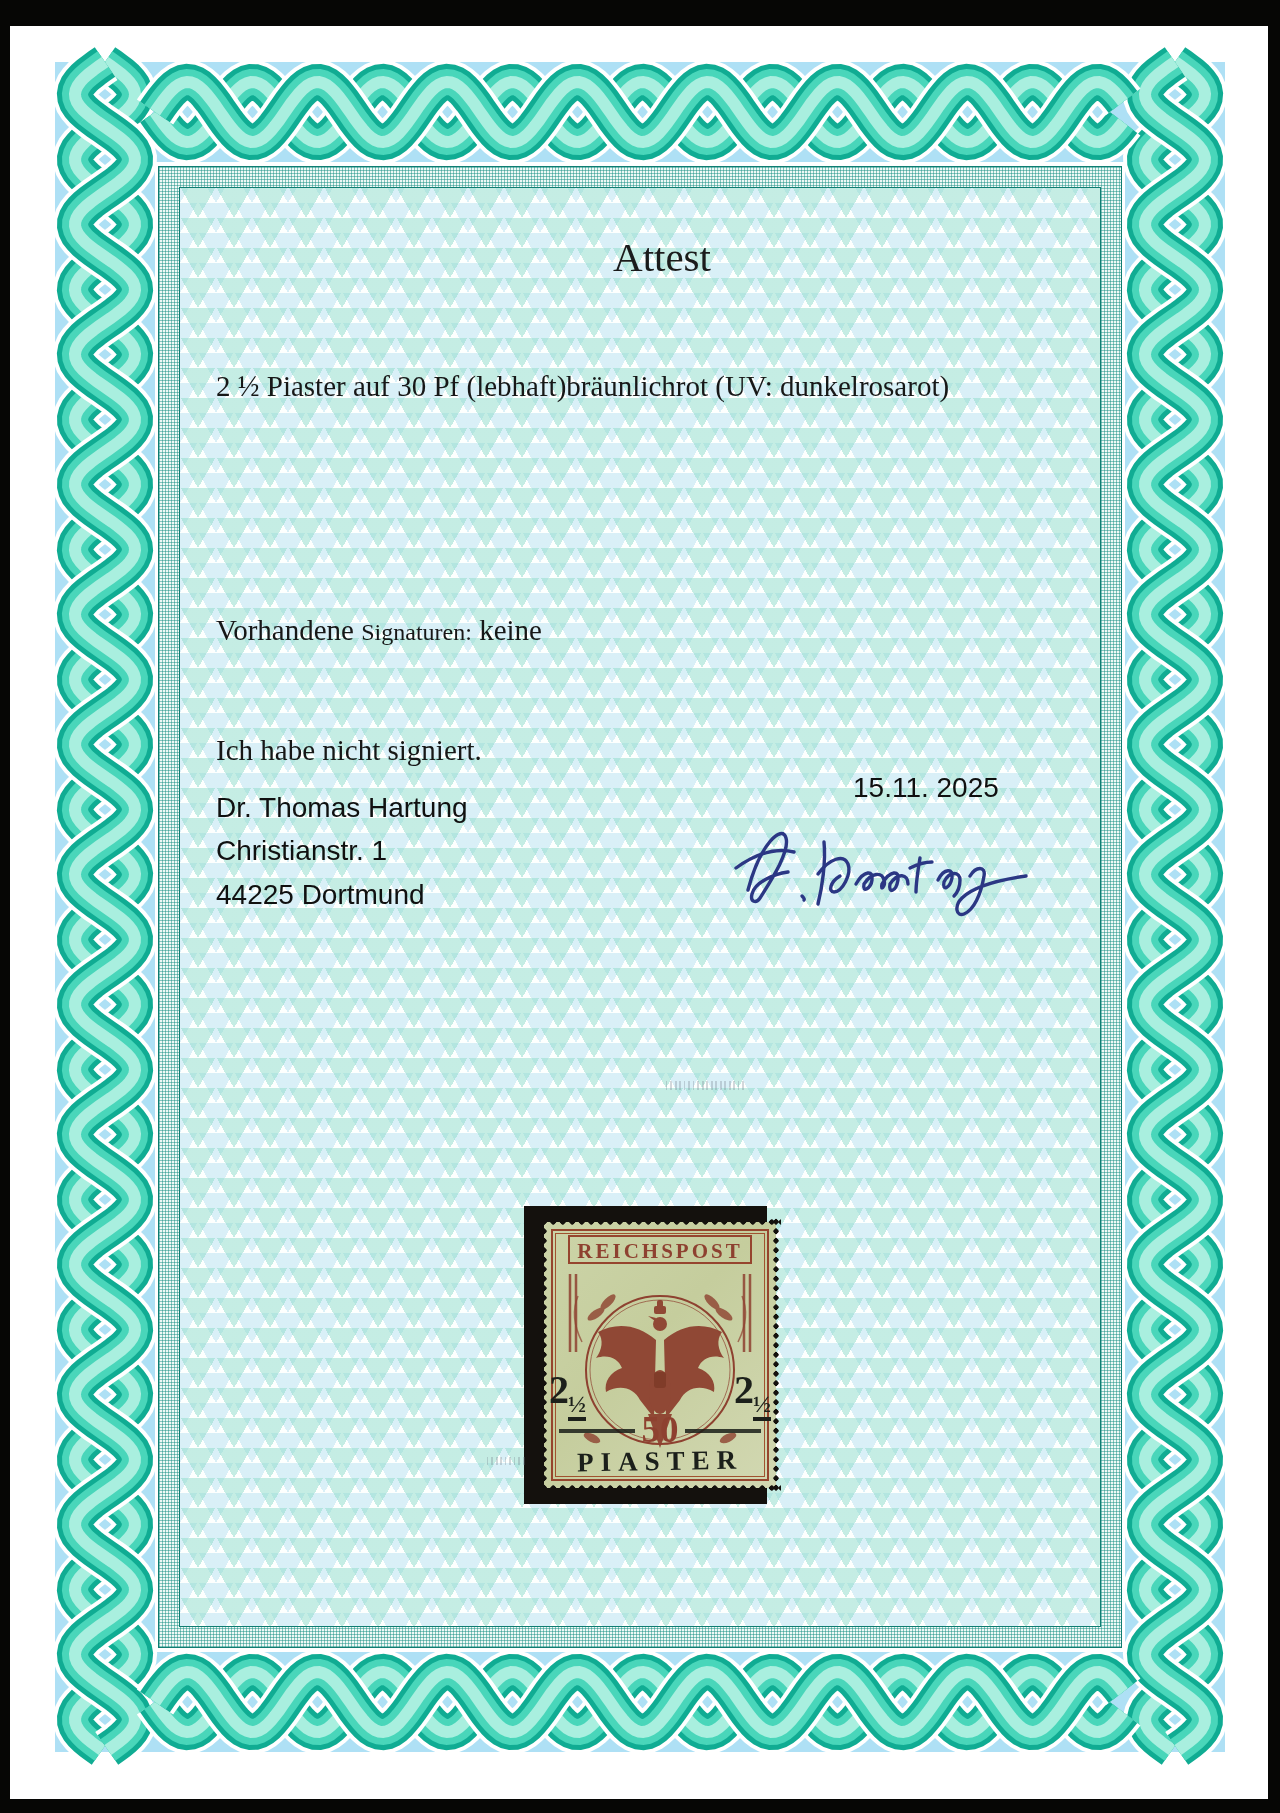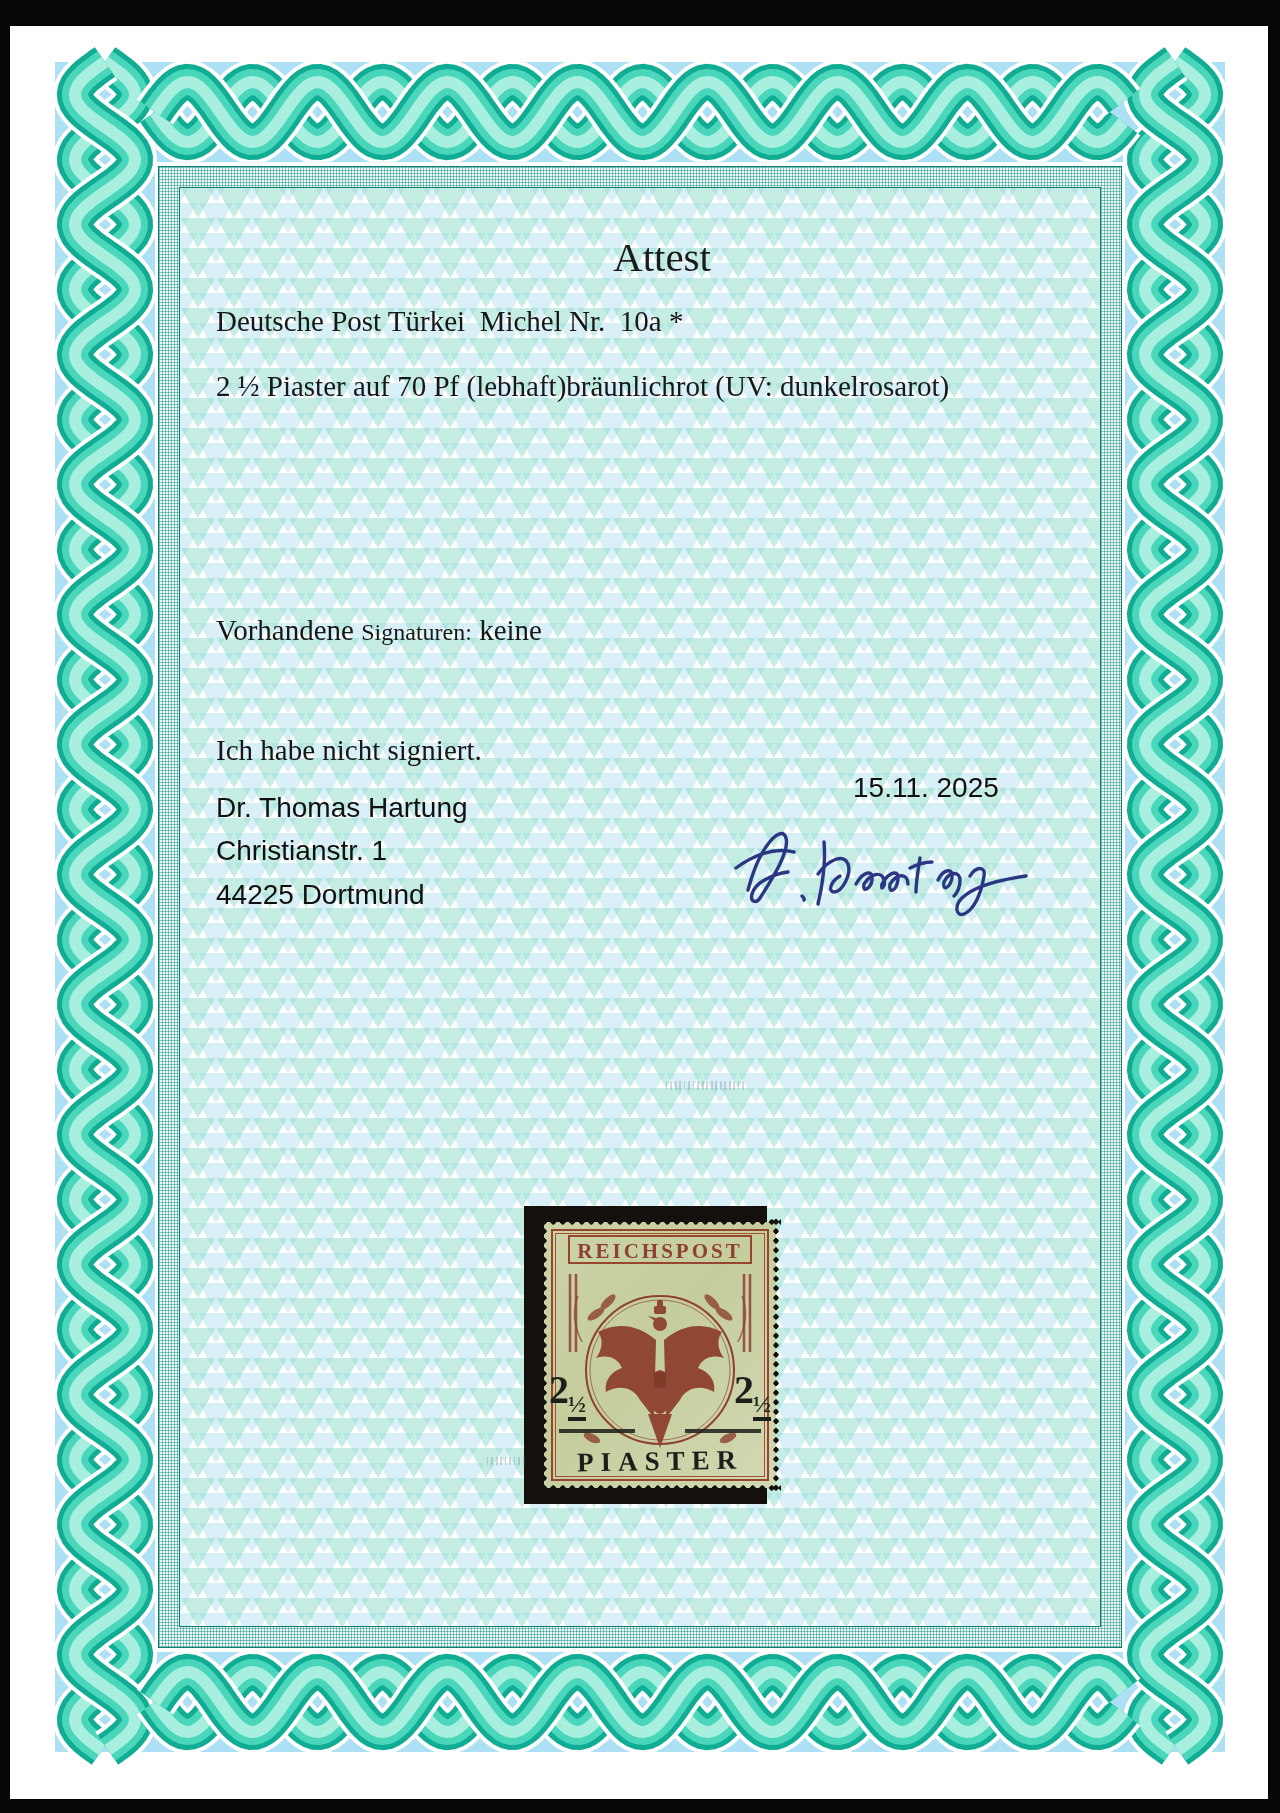--- a/index.html
+++ b/index.html
@@ -114,23 +114,22 @@
       <path d="M155.0 1702.0L159.0 1696.2L163.0 1690.7L167.0 1685.6L171.0 1681.0L175.0 1677.3L179.0 1674.5L183.0 1672.7L187.0 1672.0L191.0 1672.4L195.0 1673.9L199.0 1676.5L203.0 1680.0L207.0 1684.4L211.0 1689.4L215.0 1694.8L219.0 1700.6L223.0 1706.3L227.0 1712.0L231.0 1717.2L235.0 1721.9L239.0 1725.8L243.0 1728.9L247.0 1730.9L251.0 1731.9L255.0 1731.8L259.0 1730.5L263.0 1728.2L267.0 1724.9L271.0 1720.8L275.0 1715.9L279.0 1710.6L283.0 1704.9L287.0 1699.1L291.0 1693.4L295.0 1688.1L299.0 1683.2L303.0 1679.1L307.0 1675.8L311.0 1673.5L315.0 1672.2L319.0 1672.1L323.0 1673.1L327.0 1675.1L331.0 1678.2L335.0 1682.1L339.0 1686.8L343.0 1692.0L347.0 1697.7L351.0 1703.4L355.0 1709.2L359.0 1714.6L363.0 1719.6L367.0 1724.0L371.0 1727.5L375.0 1730.1L379.0 1731.6L383.0 1732.0L387.0 1731.3L391.0 1729.5L395.0 1726.7L399.0 1723.0L403.0 1718.4L407.0 1713.3L411.0 1707.8L415.0 1702.0L419.0 1696.2L423.0 1690.7L427.0 1685.6L431.0 1681.0L435.0 1677.3L439.0 1674.5L443.0 1672.7L447.0 1672.0L451.0 1672.4L455.0 1673.9L459.0 1676.5L463.0 1680.0L467.0 1684.4L471.0 1689.4L475.0 1694.8L479.0 1700.6L483.0 1706.3L487.0 1712.0L491.0 1717.2L495.0 1721.9L499.0 1725.8L503.0 1728.9L507.0 1730.9L511.0 1731.9L515.0 1731.8L519.0 1730.5L523.0 1728.2L527.0 1724.9L531.0 1720.8L535.0 1715.9L539.0 1710.6L543.0 1704.9L547.0 1699.1L551.0 1693.4L555.0 1688.1L559.0 1683.2L563.0 1679.1L567.0 1675.8L571.0 1673.5L575.0 1672.2L579.0 1672.1L583.0 1673.1L587.0 1675.1L591.0 1678.2L595.0 1682.1L599.0 1686.8L603.0 1692.0L607.0 1697.7L611.0 1703.4L615.0 1709.2L619.0 1714.6L623.0 1719.6L627.0 1724.0L631.0 1727.5L635.0 1730.1L639.0 1731.6L643.0 1732.0L647.0 1731.3L651.0 1729.5L655.0 1726.7L659.0 1723.0L663.0 1718.4L667.0 1713.3L671.0 1707.8L675.0 1702.0L679.0 1696.2L683.0 1690.7L687.0 1685.6L691.0 1681.0L695.0 1677.3L699.0 1674.5L703.0 1672.7L707.0 1672.0L711.0 1672.4L715.0 1673.9L719.0 1676.5L723.0 1680.0L727.0 1684.4L731.0 1689.4L735.0 1694.8L739.0 1700.6L743.0 1706.3L747.0 1712.0L751.0 1717.2L755.0 1721.9L759.0 1725.8L763.0 1728.9L767.0 1730.9L771.0 1731.9L775.0 1731.8L779.0 1730.5L783.0 1728.2L787.0 1724.9L791.0 1720.8L795.0 1715.9L799.0 1710.6L803.0 1704.9L807.0 1699.1L811.0 1693.4L815.0 1688.1L819.0 1683.2L823.0 1679.1L827.0 1675.8L831.0 1673.5L835.0 1672.2L839.0 1672.1L843.0 1673.1L847.0 1675.1L851.0 1678.2L855.0 1682.1L859.0 1686.8L863.0 1692.0L867.0 1697.7L871.0 1703.4L875.0 1709.2L879.0 1714.6L883.0 1719.6L887.0 1724.0L891.0 1727.5L895.0 1730.1L899.0 1731.6L903.0 1732.0L907.0 1731.3L911.0 1729.5L915.0 1726.7L919.0 1723.0L923.0 1718.4L927.0 1713.3L931.0 1707.8L935.0 1702.0L939.0 1696.2L943.0 1690.7L947.0 1685.6L951.0 1681.0L955.0 1677.3L959.0 1674.5L963.0 1672.7L967.0 1672.0L971.0 1672.4L975.0 1673.9L979.0 1676.5L983.0 1680.0L987.0 1684.4L991.0 1689.4L995.0 1694.8L999.0 1700.6L1003.0 1706.3L1007.0 1712.0L1011.0 1717.2L1015.0 1721.9L1019.0 1725.8L1023.0 1728.9L1027.0 1730.9L1031.0 1731.9L1035.0 1731.8L1039.0 1730.5L1043.0 1728.2L1047.0 1724.9L1051.0 1720.8L1055.0 1715.9L1059.0 1710.6L1063.0 1704.9L1067.0 1699.1L1071.0 1693.4L1075.0 1688.1L1079.0 1683.2L1083.0 1679.1L1087.0 1675.8L1091.0 1673.5L1095.0 1672.2L1099.0 1672.1L1103.0 1673.1L1107.0 1675.1L1111.0 1678.2L1115.0 1682.1L1119.0 1686.8L1123.0 1692.0" fill="none" stroke="#49d6ba" stroke-width="26"></path>
       <path d="M155.0 1702.0L159.0 1696.2L163.0 1690.7L167.0 1685.6L171.0 1681.0L175.0 1677.3L179.0 1674.5L183.0 1672.7L187.0 1672.0L191.0 1672.4L195.0 1673.9L199.0 1676.5L203.0 1680.0L207.0 1684.4L211.0 1689.4L215.0 1694.8L219.0 1700.6L223.0 1706.3L227.0 1712.0L231.0 1717.2L235.0 1721.9L239.0 1725.8L243.0 1728.9L247.0 1730.9L251.0 1731.9L255.0 1731.8L259.0 1730.5L263.0 1728.2L267.0 1724.9L271.0 1720.8L275.0 1715.9L279.0 1710.6L283.0 1704.9L287.0 1699.1L291.0 1693.4L295.0 1688.1L299.0 1683.2L303.0 1679.1L307.0 1675.8L311.0 1673.5L315.0 1672.2L319.0 1672.1L323.0 1673.1L327.0 1675.1L331.0 1678.2L335.0 1682.1L339.0 1686.8L343.0 1692.0L347.0 1697.7L351.0 1703.4L355.0 1709.2L359.0 1714.6L363.0 1719.6L367.0 1724.0L371.0 1727.5L375.0 1730.1L379.0 1731.6L383.0 1732.0L387.0 1731.3L391.0 1729.5L395.0 1726.7L399.0 1723.0L403.0 1718.4L407.0 1713.3L411.0 1707.8L415.0 1702.0L419.0 1696.2L423.0 1690.7L427.0 1685.6L431.0 1681.0L435.0 1677.3L439.0 1674.5L443.0 1672.7L447.0 1672.0L451.0 1672.4L455.0 1673.9L459.0 1676.5L463.0 1680.0L467.0 1684.4L471.0 1689.4L475.0 1694.8L479.0 1700.6L483.0 1706.3L487.0 1712.0L491.0 1717.2L495.0 1721.9L499.0 1725.8L503.0 1728.9L507.0 1730.9L511.0 1731.9L515.0 1731.8L519.0 1730.5L523.0 1728.2L527.0 1724.9L531.0 1720.8L535.0 1715.9L539.0 1710.6L543.0 1704.9L547.0 1699.1L551.0 1693.4L555.0 1688.1L559.0 1683.2L563.0 1679.1L567.0 1675.8L571.0 1673.5L575.0 1672.2L579.0 1672.1L583.0 1673.1L587.0 1675.1L591.0 1678.2L595.0 1682.1L599.0 1686.8L603.0 1692.0L607.0 1697.7L611.0 1703.4L615.0 1709.2L619.0 1714.6L623.0 1719.6L627.0 1724.0L631.0 1727.5L635.0 1730.1L639.0 1731.6L643.0 1732.0L647.0 1731.3L651.0 1729.5L655.0 1726.7L659.0 1723.0L663.0 1718.4L667.0 1713.3L671.0 1707.8L675.0 1702.0L679.0 1696.2L683.0 1690.7L687.0 1685.6L691.0 1681.0L695.0 1677.3L699.0 1674.5L703.0 1672.7L707.0 1672.0L711.0 1672.4L715.0 1673.9L719.0 1676.5L723.0 1680.0L727.0 1684.4L731.0 1689.4L735.0 1694.8L739.0 1700.6L743.0 1706.3L747.0 1712.0L751.0 1717.2L755.0 1721.9L759.0 1725.8L763.0 1728.9L767.0 1730.9L771.0 1731.9L775.0 1731.8L779.0 1730.5L783.0 1728.2L787.0 1724.9L791.0 1720.8L795.0 1715.9L799.0 1710.6L803.0 1704.9L807.0 1699.1L811.0 1693.4L815.0 1688.1L819.0 1683.2L823.0 1679.1L827.0 1675.8L831.0 1673.5L835.0 1672.2L839.0 1672.1L843.0 1673.1L847.0 1675.1L851.0 1678.2L855.0 1682.1L859.0 1686.8L863.0 1692.0L867.0 1697.7L871.0 1703.4L875.0 1709.2L879.0 1714.6L883.0 1719.6L887.0 1724.0L891.0 1727.5L895.0 1730.1L899.0 1731.6L903.0 1732.0L907.0 1731.3L911.0 1729.5L915.0 1726.7L919.0 1723.0L923.0 1718.4L927.0 1713.3L931.0 1707.8L935.0 1702.0L939.0 1696.2L943.0 1690.7L947.0 1685.6L951.0 1681.0L955.0 1677.3L959.0 1674.5L963.0 1672.7L967.0 1672.0L971.0 1672.4L975.0 1673.9L979.0 1676.5L983.0 1680.0L987.0 1684.4L991.0 1689.4L995.0 1694.8L999.0 1700.6L1003.0 1706.3L1007.0 1712.0L1011.0 1717.2L1015.0 1721.9L1019.0 1725.8L1023.0 1728.9L1027.0 1730.9L1031.0 1731.9L1035.0 1731.8L1039.0 1730.5L1043.0 1728.2L1047.0 1724.9L1051.0 1720.8L1055.0 1715.9L1059.0 1710.6L1063.0 1704.9L1067.0 1699.1L1071.0 1693.4L1075.0 1688.1L1079.0 1683.2L1083.0 1679.1L1087.0 1675.8L1091.0 1673.5L1095.0 1672.2L1099.0 1672.1L1103.0 1673.1L1107.0 1675.1L1111.0 1678.2L1115.0 1682.1L1119.0 1686.8L1123.0 1692.0" fill="none" stroke="#a9efdf" stroke-width="12"></path>
     </g>
 </svg>
 
 <div class="inner-frame">
   <div class="content-field">
 
     <div class="t title">Attest</div>
 
-    <div class="t serif pre" style="left:36px;top:114px;">Deutsche Post Türkei  Michel Nr.  10a *</div>
-
-    <div class="t serif" style="left:36px;top:179px;">2 ½ Piaster auf 70 Pf (lebhaft)bräunlichrot (UV: dunkelrosarot)</div>
+
+    <div class="t serif" style="left:36px;top:179px;">2 ½ Piaster auf 30 Pf (lebhaft)bräunlichrot (UV: dunkelrosarot)</div>
 
 
     <div class="t serif" style="left:36px;top:423px;"><span>Vorhandene </span><span class="sig-small">Signaturen:</span><span> keine</span></div>
 
     <div class="t serif" style="left:36px;top:543px;">Ich habe nicht signiert.</div>
 
     <div class="t sans" style="left:36px;top:604px;">Dr. Thomas Hartung</div>
     <div class="t sans" style="left:36px;top:647px;">Christianstr. 1</div>
     <div class="t sans" style="left:36px;top:691px;">44225 Dortmund</div>
 
@@ -181,20 +180,21 @@
           <g fill="#8e4130" opacity=".8">
             <ellipse cx="52" cy="92" rx="10" ry="4" transform="rotate(-35 52 92)"></ellipse>
             <ellipse cx="64" cy="80" rx="10" ry="4" transform="rotate(-45 64 80)"></ellipse>
             <ellipse cx="180" cy="92" rx="10" ry="4" transform="rotate(35 180 92)"></ellipse>
             <ellipse cx="168" cy="80" rx="10" ry="4" transform="rotate(45 168 80)"></ellipse>
             <ellipse cx="48" cy="216" rx="9" ry="4" transform="rotate(25 48 216)"></ellipse>
             <ellipse cx="184" cy="216" rx="9" ry="4" transform="rotate(-25 184 216)"></ellipse>
           </g>
         </svg>
 
+        <div class="denom">50</div>
 
         <div class="ovp ovp-left">
           <span class="big">2</span>
           <span class="half">½</span>
         </div>
         <div class="ovp ovp-right">
           <span class="big">2</span>
           <span class="half">½</span>
         </div>
         <div class="ovp-bar bar-l"></div>

